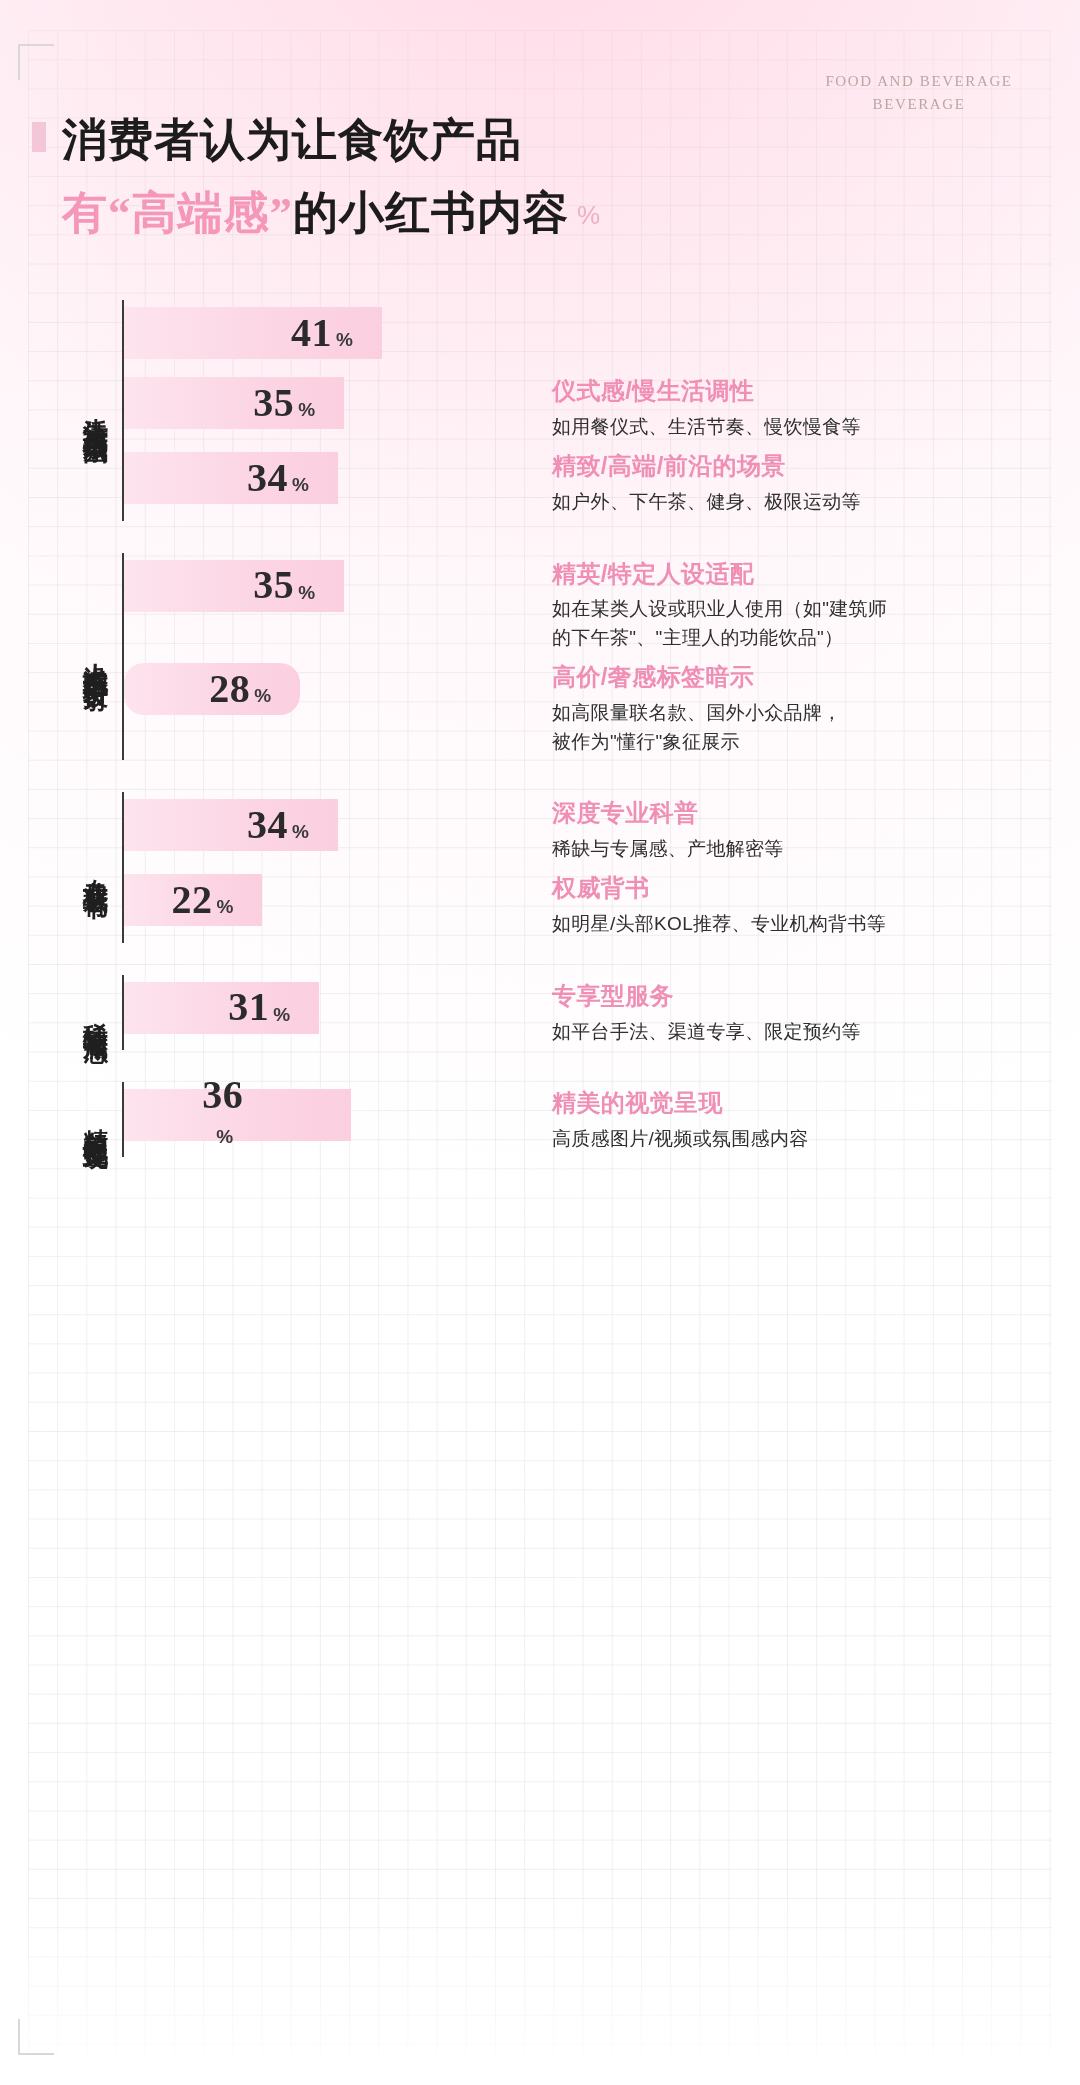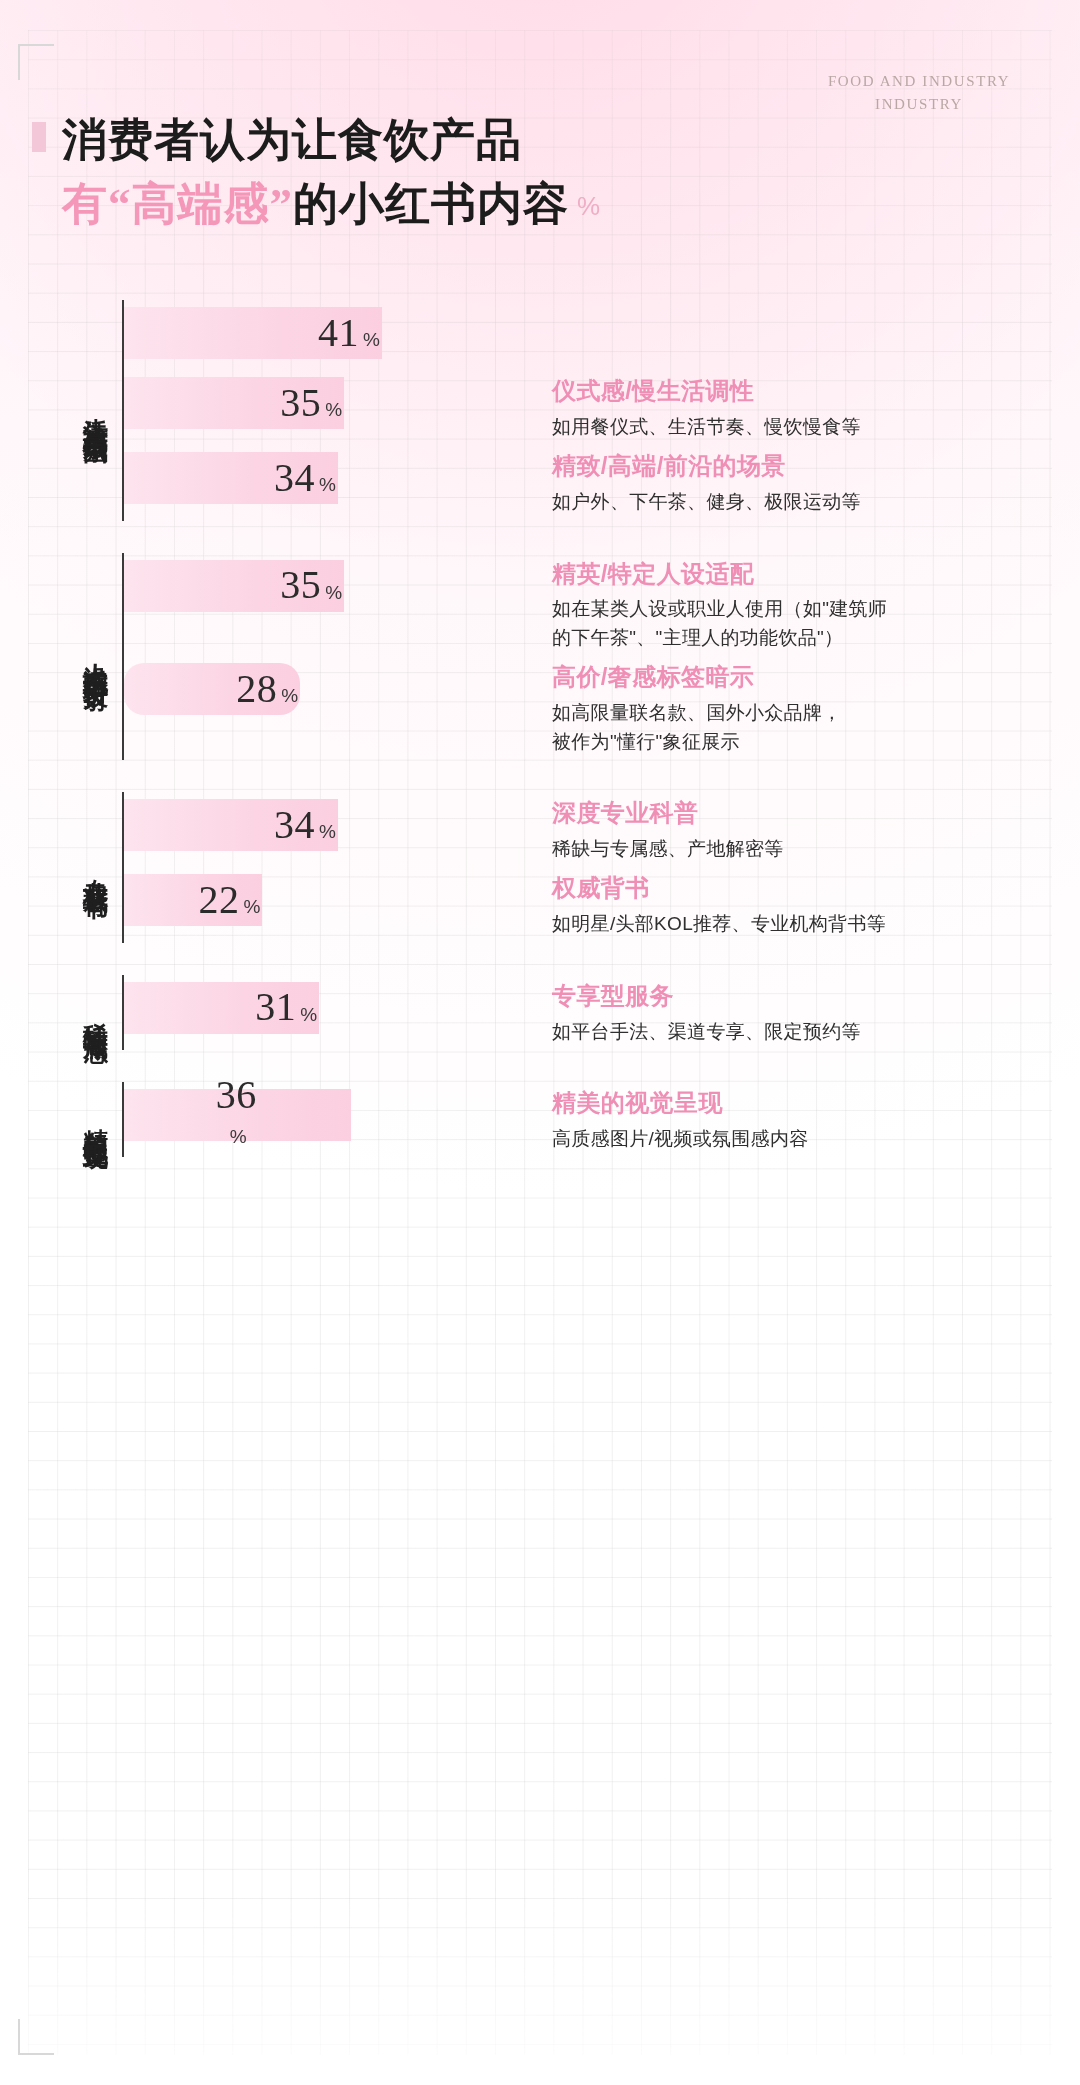--- a/index.html
+++ b/index.html
@@ -80,21 +80,21 @@
     letter-spacing: 1px;
     line-height: 1.28;
   }
   .title-line2 {
     font-family: "Liberation Serif", serif;
     font-weight: bold;
     font-size: 45px;
     color: #1c1c1c;
     letter-spacing: 1px;
     line-height: 1.28;
-    margin-top: 6px;
+    margin-top: 15px;
   }
   .title-line2 .pink { color: #f497b9; }
   .title-line2 .pct {
     color: #f0aec6;
     font-size: 26px;
     font-family: "Liberation Sans", sans-serif;
     font-weight: normal;
     vertical-align: 4px;
     margin-left: 8px;
   }
@@ -155,21 +155,22 @@
     align-items: center;
     height: 66px;
   }
   .bar {
     height: 52px;
     background: linear-gradient(90deg, #fde4ee 0%, #fcd5e4 60%, #fbcfe0 100%);
     display: flex;
     align-items: center;
     justify-content: flex-end;
     box-sizing: border-box;
-    padding-right: 2px;
+    padding-right: 29px;
+    font-weight: bold;
   }
   .bar .val {
     font-family: "Liberation Serif", serif;
     font-size: 40px;
     color: #2b2b2b;
     letter-spacing: 0.5px;
     transform: translateY(-1px);
   }
   .bar .sym {
     font-family: "Liberation Sans", sans-serif;
@@ -203,21 +204,21 @@
   .spacer { height: 26px; }
 </style>
 </head>
 <body>
 
 <div class="page">
   <div class="grid"></div>
   <div class="corner-tl"></div>
   <div class="corner-bl"></div>
 
-  <div class="kicker">FOOD AND INDUSTRY INDUSTRY</div>
+  <div class="kicker">FOOD AND BEVERAGE BEVERAGE</div>
 
   <div class="title-block">
     <div class="title-bar"></div>
     <div class="title-line1">消费者认为让食饮产品</div>
     <div class="title-line2">
       <span class="pink">有“高端感”</span><span>的小红书内容</span><span class="pct">%</span>
     </div>
   </div>
 
   <div class="chart" id="chart">

